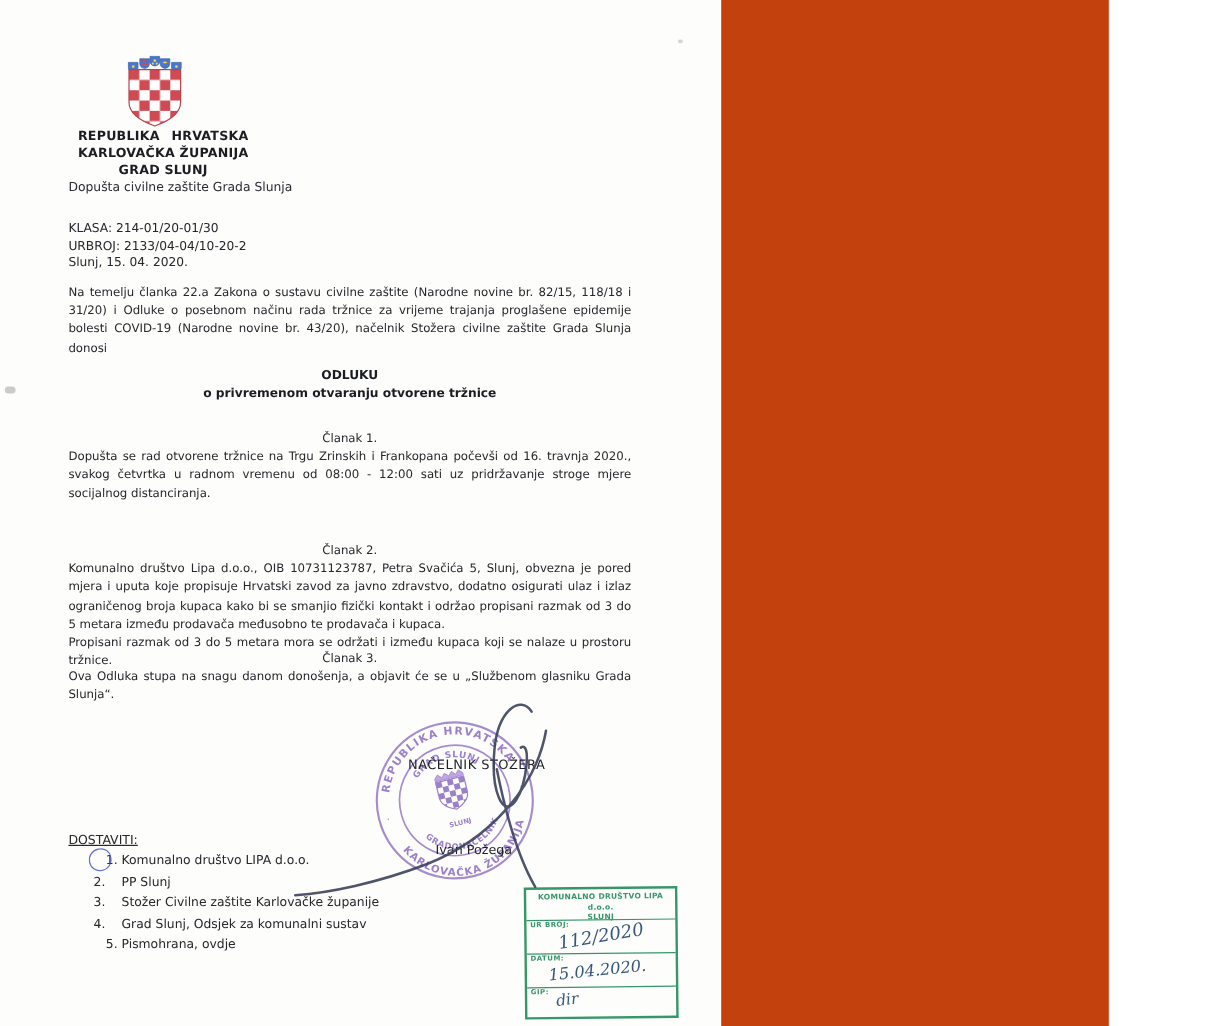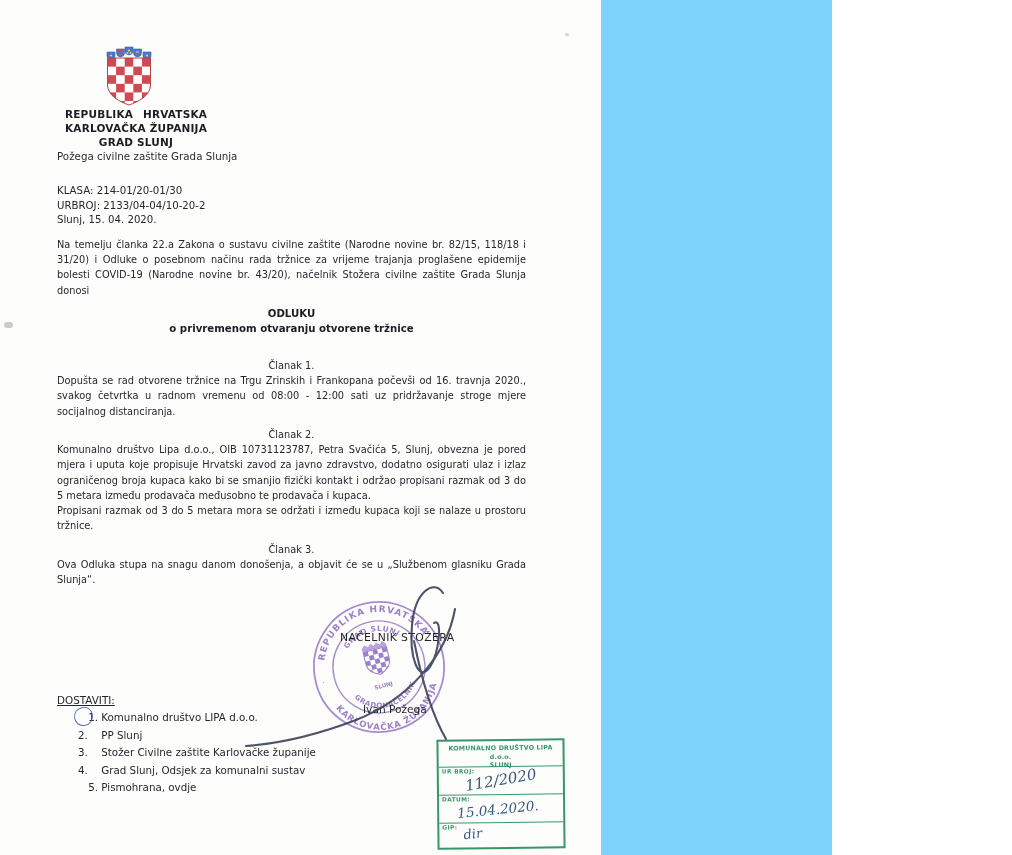--- a/index.html
+++ b/index.html
@@ -1,17 +1,17 @@
 <!DOCTYPE html>
 <html><head>
 <meta charset="utf-8">
 <style>
   html,body { margin:0; padding:0; background:#ffffff; }
   .page {
-    position:relative; width:832px; height:855px; background:#7dd3fc;
+    position:relative; width:924px; height:855px; background:#c2410c;
     font-family:"DejaVu Sans", sans-serif; color:#26272c; overflow:hidden;
   }
   .doc { position:absolute; left:0; top:0; width:601px; height:855px; background:#fdfdfc; }
   .abs { position:absolute; }
 
   
   .org-block { left:28px; top:107px; width:216px; text-align:center; font-weight:bold;
                font-size:10.5px; line-height:14px; letter-spacing:.2px; color:#1c1d22; }
   .org-line1 { word-spacing:6px; }
   .org-office { left:57px; top:150px; font-size:10.3px; color:#2a2b30; }
@@ -90,21 +90,21 @@
       </g>
 
       <path d="M2.5,13 h43 v27 c0,11 -13,17 -21.5,20 c-8.5,-3 -21.5,-9 -21.5,-20 z" fill="url(#cbr)" stroke="#b8434b" stroke-width="1"></path>
     </svg>
 
     <div class="abs org-block">
       <div class="org-line1">REPUBLIKA HRVATSKA</div>
       <div>KARLOVAČKA ŽUPANIJA</div>
       <div>GRAD SLUNJ</div>
     </div>
-    <div class="abs org-office">Požega civilne zaštite Grada Slunja</div>
+    <div class="abs org-office">Dopušta civilne zaštite Grada Slunja</div>
 
     <div class="abs ref-block">
       <div>KLASA: 214-01/20-01/30</div>
       <div>URBROJ: 2133/04-04/10-20-2</div>
       <div>Slunj,  15. 04. 2020.</div>
     </div>
 
     <div class="abs txt just" style="top:237px;">Na temelju članka 22.a Zakona o sustavu civilne zaštite (Narodne novine br. 82/15, 118/18 i 31/20) i Odluke o posebnom načinu rada tržnice za vrijeme trajanja proglašene epidemije bolesti COVID-19 (Narodne novine br. 43/20), načelnik Stožera civilne zaštite Grada Slunja donosi</div>
 
     <div class="abs title-block">
@@ -112,21 +112,21 @@
       <div>o privremenom otvaranju otvorene tržnice</div>
     </div>
 
     <div class="abs txt" style="top:358px;">
       <div class="center-head">Članak 1.</div>
       <div class="just">
         <p>Dopušta se rad otvorene tržnice na Trgu Zrinskih i Frankopana počevši od 16. travnja 2020., svakog četvrtka u radnom vremenu od 08:00 - 12:00 sati uz pridržavanje stroge mjere socijalnog distanciranja.</p>
       </div>
     </div>
 
-    <div class="abs txt" style="top:427px;">
+    <div class="abs txt" style="top:452px;">
       <div class="center-head">Članak 2.</div>
       <div class="just">
         <p>Komunalno društvo Lipa d.o.o., OIB 10731123787, Petra Svačića 5, Slunj, obvezna je pored mjera i uputa koje propisuje Hrvatski zavod za javno zdravstvo, dodatno osigurati ulaz i izlaz ograničenog broja kupaca kako bi se smanjio fizički kontakt i održao propisani razmak od 3 do 5 metara između prodavača međusobno te prodavača i kupaca.</p>
         <p>Propisani razmak od 3 do 5 metara mora se održati i između kupaca koji se nalaze u prostoru tržnice.</p>
       </div>
     </div>
 
     <div class="abs txt" style="top:542px;">
       <div class="center-head">Članak 3.</div>
       <div class="just">

